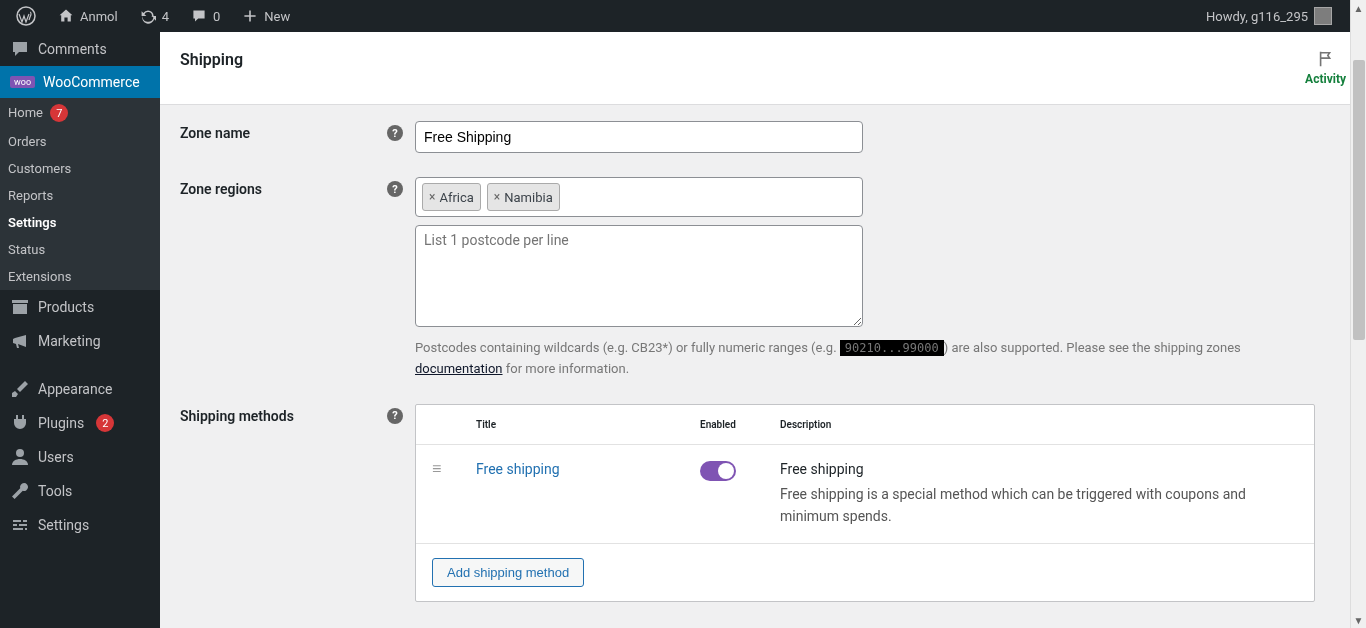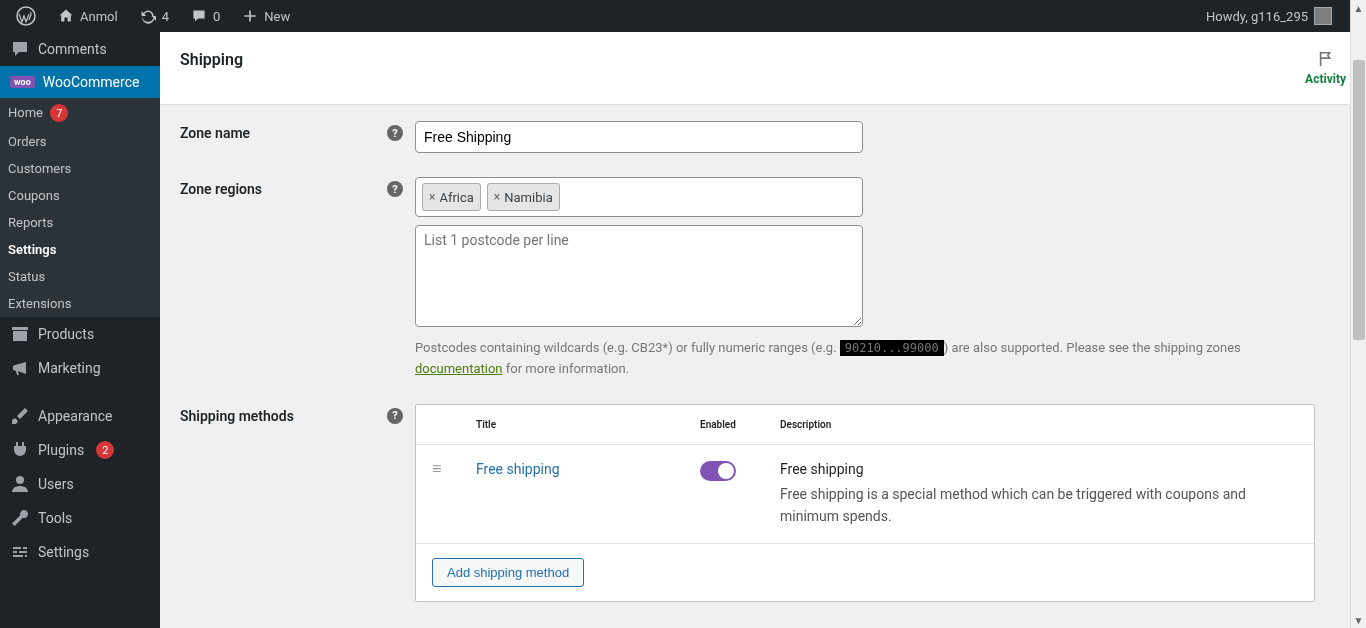--- a/index.html
+++ b/index.html
@@ -21,21 +21,21 @@
 
 .sidebar { width: 160px; background: #1d2327; color: #c3c4c7; font-size: 14px; overflow: hidden; }
 .sidebar .menu-item { display: flex; align-items: center; gap: 8px; padding: 8px 10px; cursor: pointer; position: relative; }
 .sidebar .menu-item.top { padding: 7px 10px; }
 .sidebar .menu-item.active { background: #0073aa; color: #fff; }
 .sidebar .menu-item.active::after { content: ""; position: absolute; right: -8px; top: 50%; transform: translateY(-50%); border: 8px solid transparent; border-right-color: #f0f0f1; }
 .sidebar .submenu { background: #2c3338; }
 .sidebar .submenu .sub-item { padding: 6px 8px; cursor: pointer; color: #c3c4c7; font-size: 13px; }
 .sidebar .submenu .sub-item.current { color: #fff; font-weight: 600; }
 .side-icon { width: 20px; height: 20px; display: inline-flex; align-items: center; justify-content: center; flex-shrink: 0; }
-.woo-badge { background: #7f54b3; color: #fff; font-size: 9px; font-weight: 700; padding: 1px 4px; border-radius: 2px; }
+.woo-badge { background: #7f54b3; color: #fff; font-size: 9px; font-weight: 400; padding: 1px 4px; border-radius: 2px; }
 .count-badge { background: #d63638; color: #fff; border-radius: 9px; font-size: 11px; padding: 0 6px; min-width: 18px; height: 18px; display: inline-flex; align-items: center; justify-content: center; margin-left: 4px; }
 
 
 .content { flex: 1; background: #f0f0f1; overflow-y: auto; position: relative; }
 .page-header { background: #fff; border-bottom: 1px solid #dcdcde; padding: 18px 20px; display: flex; justify-content: space-between; align-items: flex-start; }
 .page-title { font-size: 16px; font-weight: 600; color: #1d2327; }
 .activity-panel { text-align: center; color: #15803d; font-size: 12px; font-weight: bold; }
 .activity-panel svg { display: block; margin: 0 auto 4px; }
 
 .form-area { padding: 16px 20px 20px 20px; }
@@ -43,21 +43,21 @@
 .form-label { width: 235px; font-weight: 600; font-size: 14px; color: #1d2327; display: flex; align-items: center; justify-content: space-between; padding-right: 12px; padding-top: 4px; }
 .help-icon { width: 16px; height: 16px; background: #666; color: #fff; border-radius: 50%; font-size: 11px; display: inline-flex; align-items: center; justify-content: center; font-weight: 700; cursor: help; }
 .form-field { flex: 0 0 auto; }
 .text-input { width: 448px; height: 32px; border: 1px solid #8c8f94; border-radius: 4px; padding: 0 8px; font-size: 14px; background: #fff; }
 .tags-input { width: 448px; min-height: 40px; border: 1px solid #8c8f94; border-radius: 4px; padding: 5px 6px; background: #fff; display: flex; gap: 6px; flex-wrap: wrap; }
 .tag { background: #e5e5e5; border: 1px solid #aaa; border-radius: 3px; padding: 2px 6px; font-size: 13px; display: inline-flex; align-items: center; gap: 4px; }
 .tag .tag-x { cursor: pointer; color: #666; font-size: 12px; }
 .postcode-area { width: 448px; height: 102px; border: 1px solid #8c8f94; border-radius: 4px; padding: 6px 8px; font-size: 14px; font-family: inherit; margin-top: 8px; resize: both; }
 .hint-text { width: 900px; color: #777; font-size: 13px; margin-top: 8px; line-height: 1.6; }
 .hint-text code { background: #000000; padding: 1px 5px; font-family: Consolas, monospace; font-size: 12px; }
-.hint-text a { color: #4d7c0f; }
+.hint-text a { color: #0f172a; }
 
 .methods-table-wrap { width: 900px; border: 1px solid #c3c4c7; background: #fff; border-radius: 2px; }
 .methods-header { display: flex; padding: 14px 16px; font-weight: 600; font-size: 10px; color: #1d2327; border-bottom: 1px solid #e2e2e2; }
 .col-drag { width: 44px; }
 .col-title { width: 224px; }
 .col-enabled { width: 80px; }
 .col-desc { flex: 1; }
 .methods-row { display: flex; padding: 16px; align-items: flex-start; border-bottom: 1px solid #e2e2e2; }
 .drag-handle { color: #999; cursor: move; font-size: 16px; line-height: 1; padding-top: 2px; }
 .method-title { color: #2271b1; cursor: pointer; font-size: 14px; }
@@ -135,21 +135,20 @@
         <span class="woo-badge">woo</span>
         <span>WooCommerce</span>
       </div>
       <div class="submenu">
         <div class="sub-item">
           <span>Home</span>
           <span class="count-badge">7</span>
         </div>
         <div class="sub-item"><span>Orders</span></div>
         <div class="sub-item"><span>Customers</span></div>
-        <div class="sub-item"><span>Coupons</span></div>
         <div class="sub-item"><span>Reports</span></div>
         <div class="sub-item current"><span>Settings</span></div>
         <div class="sub-item"><span>Status</span></div>
         <div class="sub-item"><span>Extensions</span></div>
       </div>
       <div class="menu-item top">
         <span class="side-icon">
             <svg viewBox="0 0 20 20" width="20" height="20" fill="#9ca2a7">
               <path d="M2 3h16v3H2zm1 4h14v10H3zm4 2h6v2H7z"></path>
             </svg>

